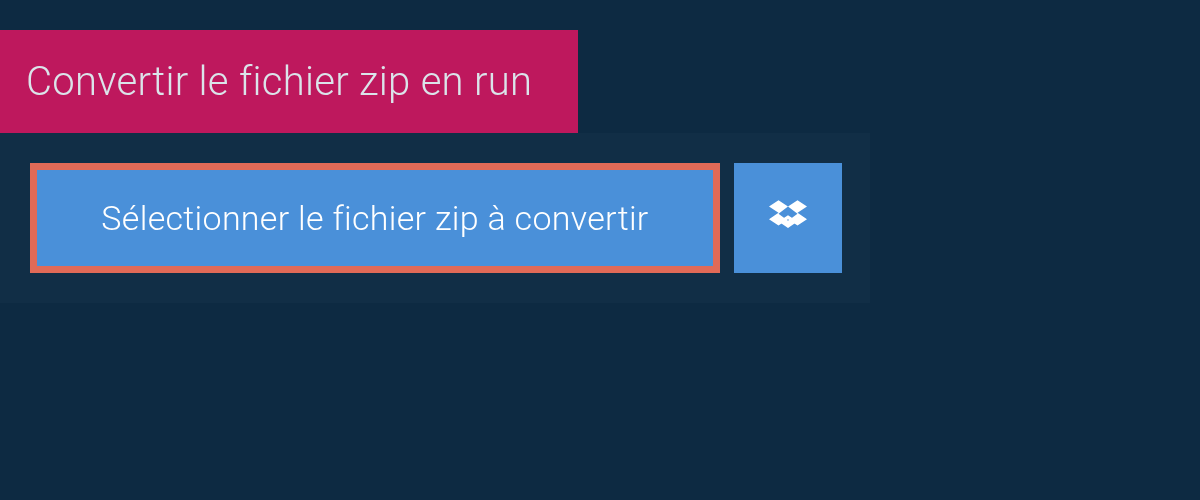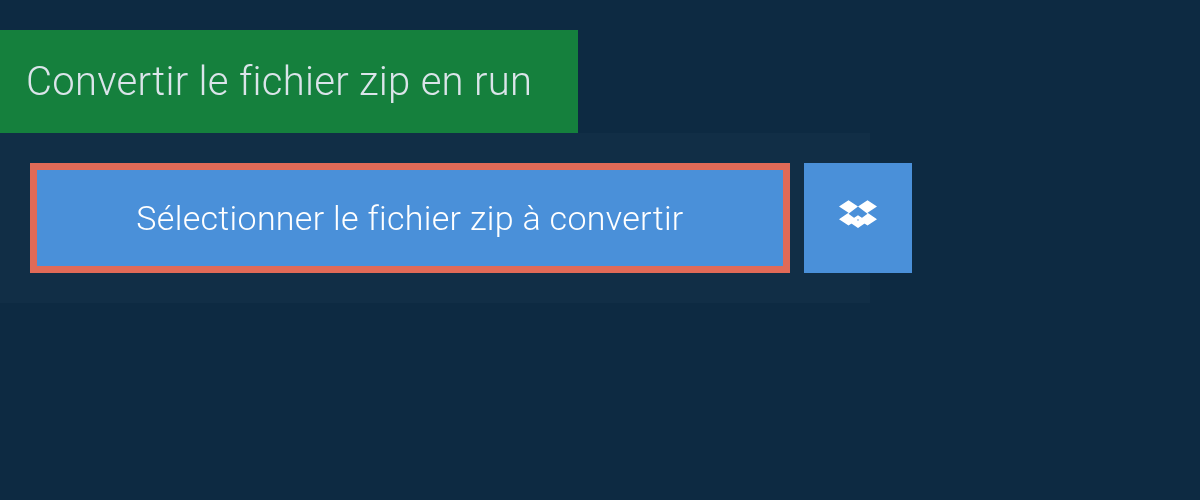--- a/index.html
+++ b/index.html
@@ -9,21 +9,21 @@
     }
     body {
       width: 1200px;
       height: 500px;
       background-color: #0d2a42;
       font-family: -apple-system, BlinkMacSystemFont, "Segoe UI", Roboto, Helvetica, Arial, sans-serif;
       overflow: hidden;
     }
     .tab-header {
       display: inline-block;
-      background-color: #15803d;
+      background-color: #be185d;
       padding: 28px 46px 28px 26px;
       margin-top: 30px;
     }
     .tab-title {
       color: #dbe4ea;
       font-size: 40px;
       font-weight: 300;
       letter-spacing: 0.3px;
     }
     .panel {
@@ -41,21 +41,21 @@
       border: 7px solid #e16a57;
       color: #ffffff;
       font-size: 34px;
       font-weight: 300;
       padding: 28px 36px;
       cursor: pointer;
       display: flex;
       align-items: center;
       justify-content: center;
       flex: 0 0 auto;
-      width: 760px;
+      width: 690px;
       letter-spacing: 0.3px;
     }
     .dropbox-button {
       background-color: #4a90d9;
       color: #ffffff;
       width: 108px;
       display: flex;
       align-items: center;
       justify-content: center;
       cursor: pointer;

